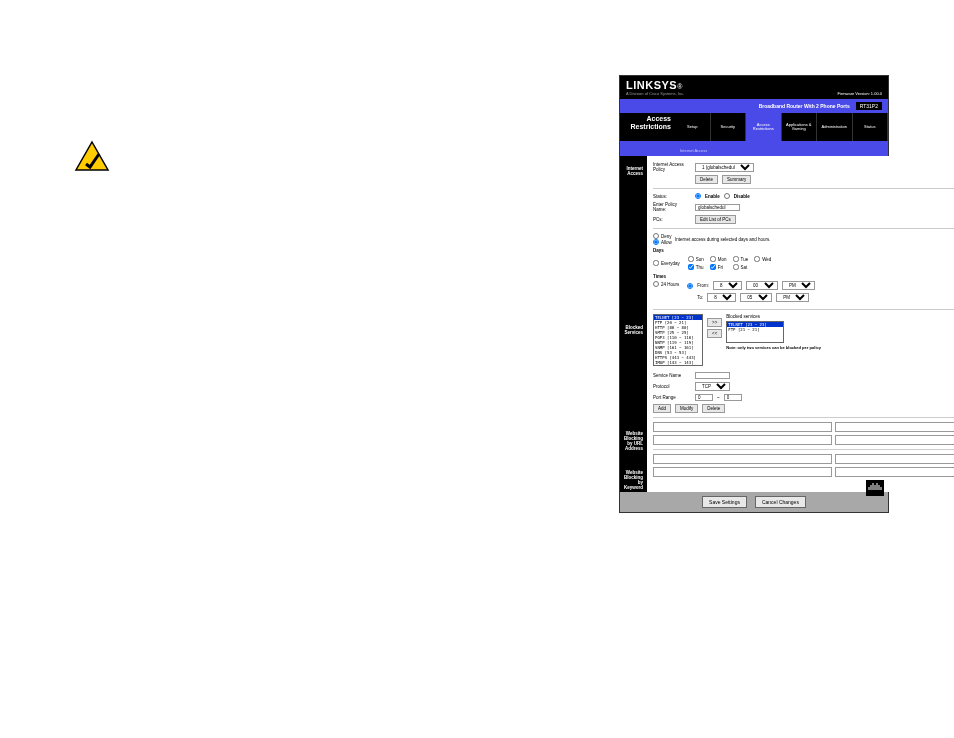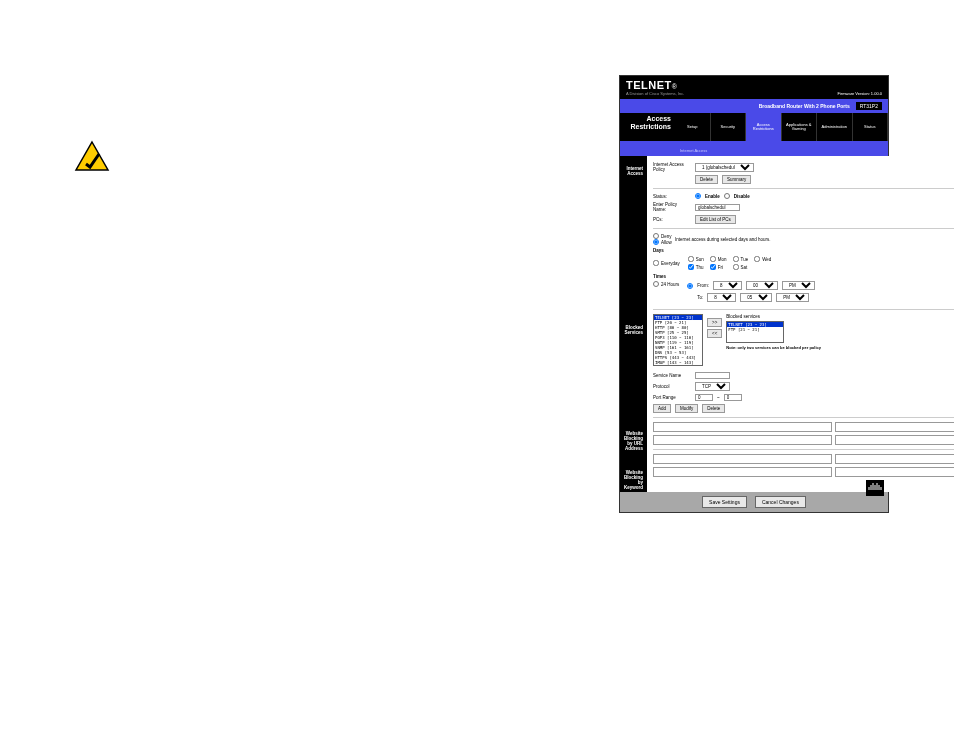--- a/index.html
+++ b/index.html
@@ -70,21 +70,21 @@
   <svg viewBox="0 0 36 32">
       <polygon points="18,2 34,30 2,30" fill="#ffcc00" stroke="#000" stroke-width="1.5"></polygon>
       <path d="M 12 24 L 16 27 L 25 14" stroke="#000" stroke-width="3" fill="none"></path>
     </svg>
 </div>
 
 <div class="router-window">
 
   <div class="brand-bar">
     <div>
-      <span class="brand-name">TELNET</span><span style="color:#fff;font-size:7px">®</span>
+      <span class="brand-name">LINKSYS</span><span style="color:#fff;font-size:7px">®</span>
       <span class="brand-sub">A Division of Cisco Systems, Inc.</span>
     </div>
     <span class="fw-ver">Firmware Version: 1.00.0</span>
   </div>
 
   <div class="model-bar">
     <span class="model-text">Broadband Router With 2 Phone Ports</span>
     <span class="model-badge">RT31P2</span>
   </div>
 

